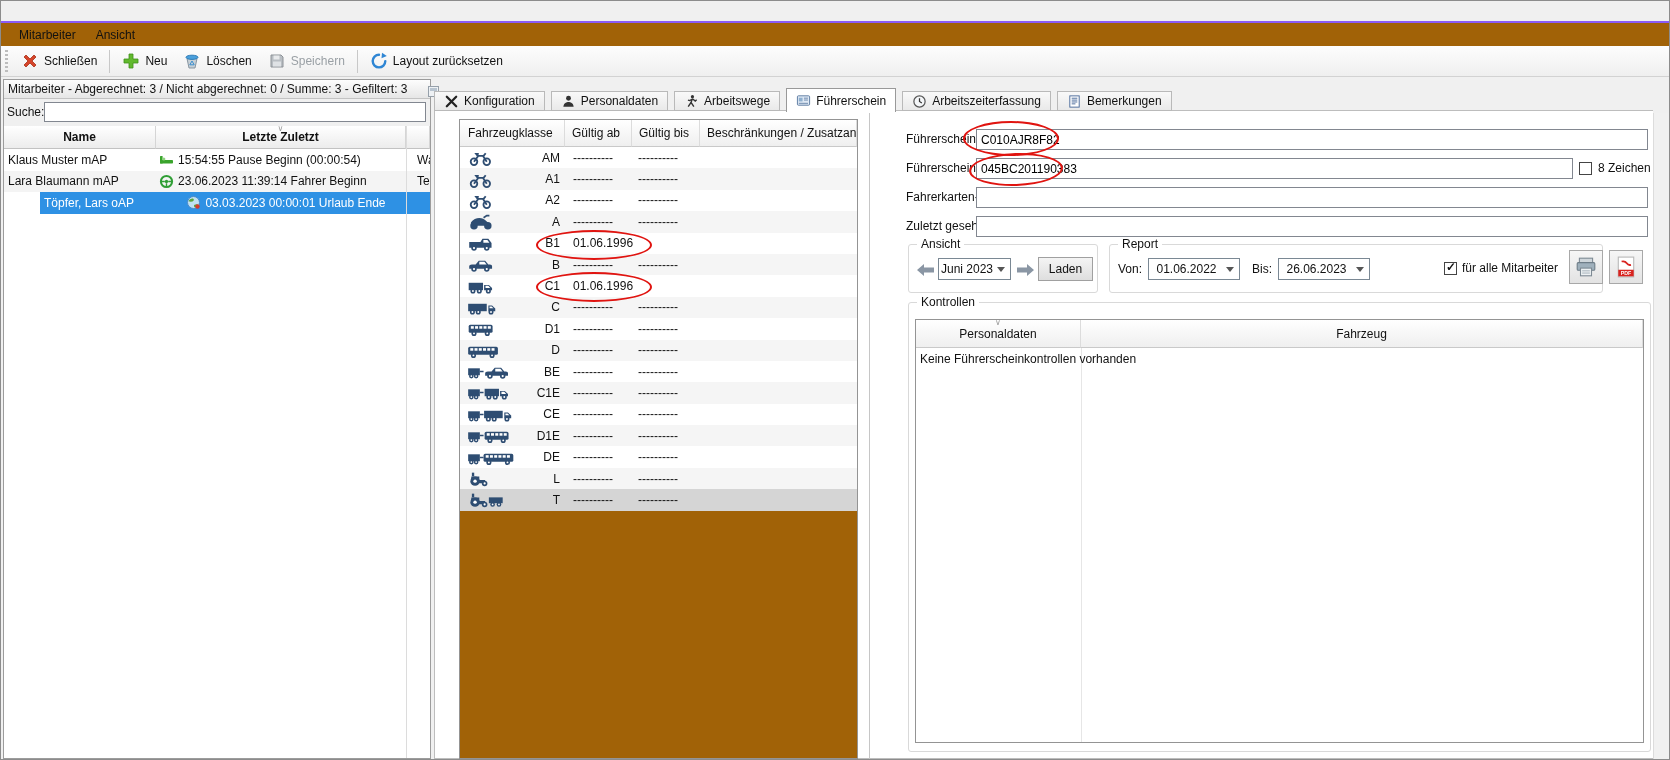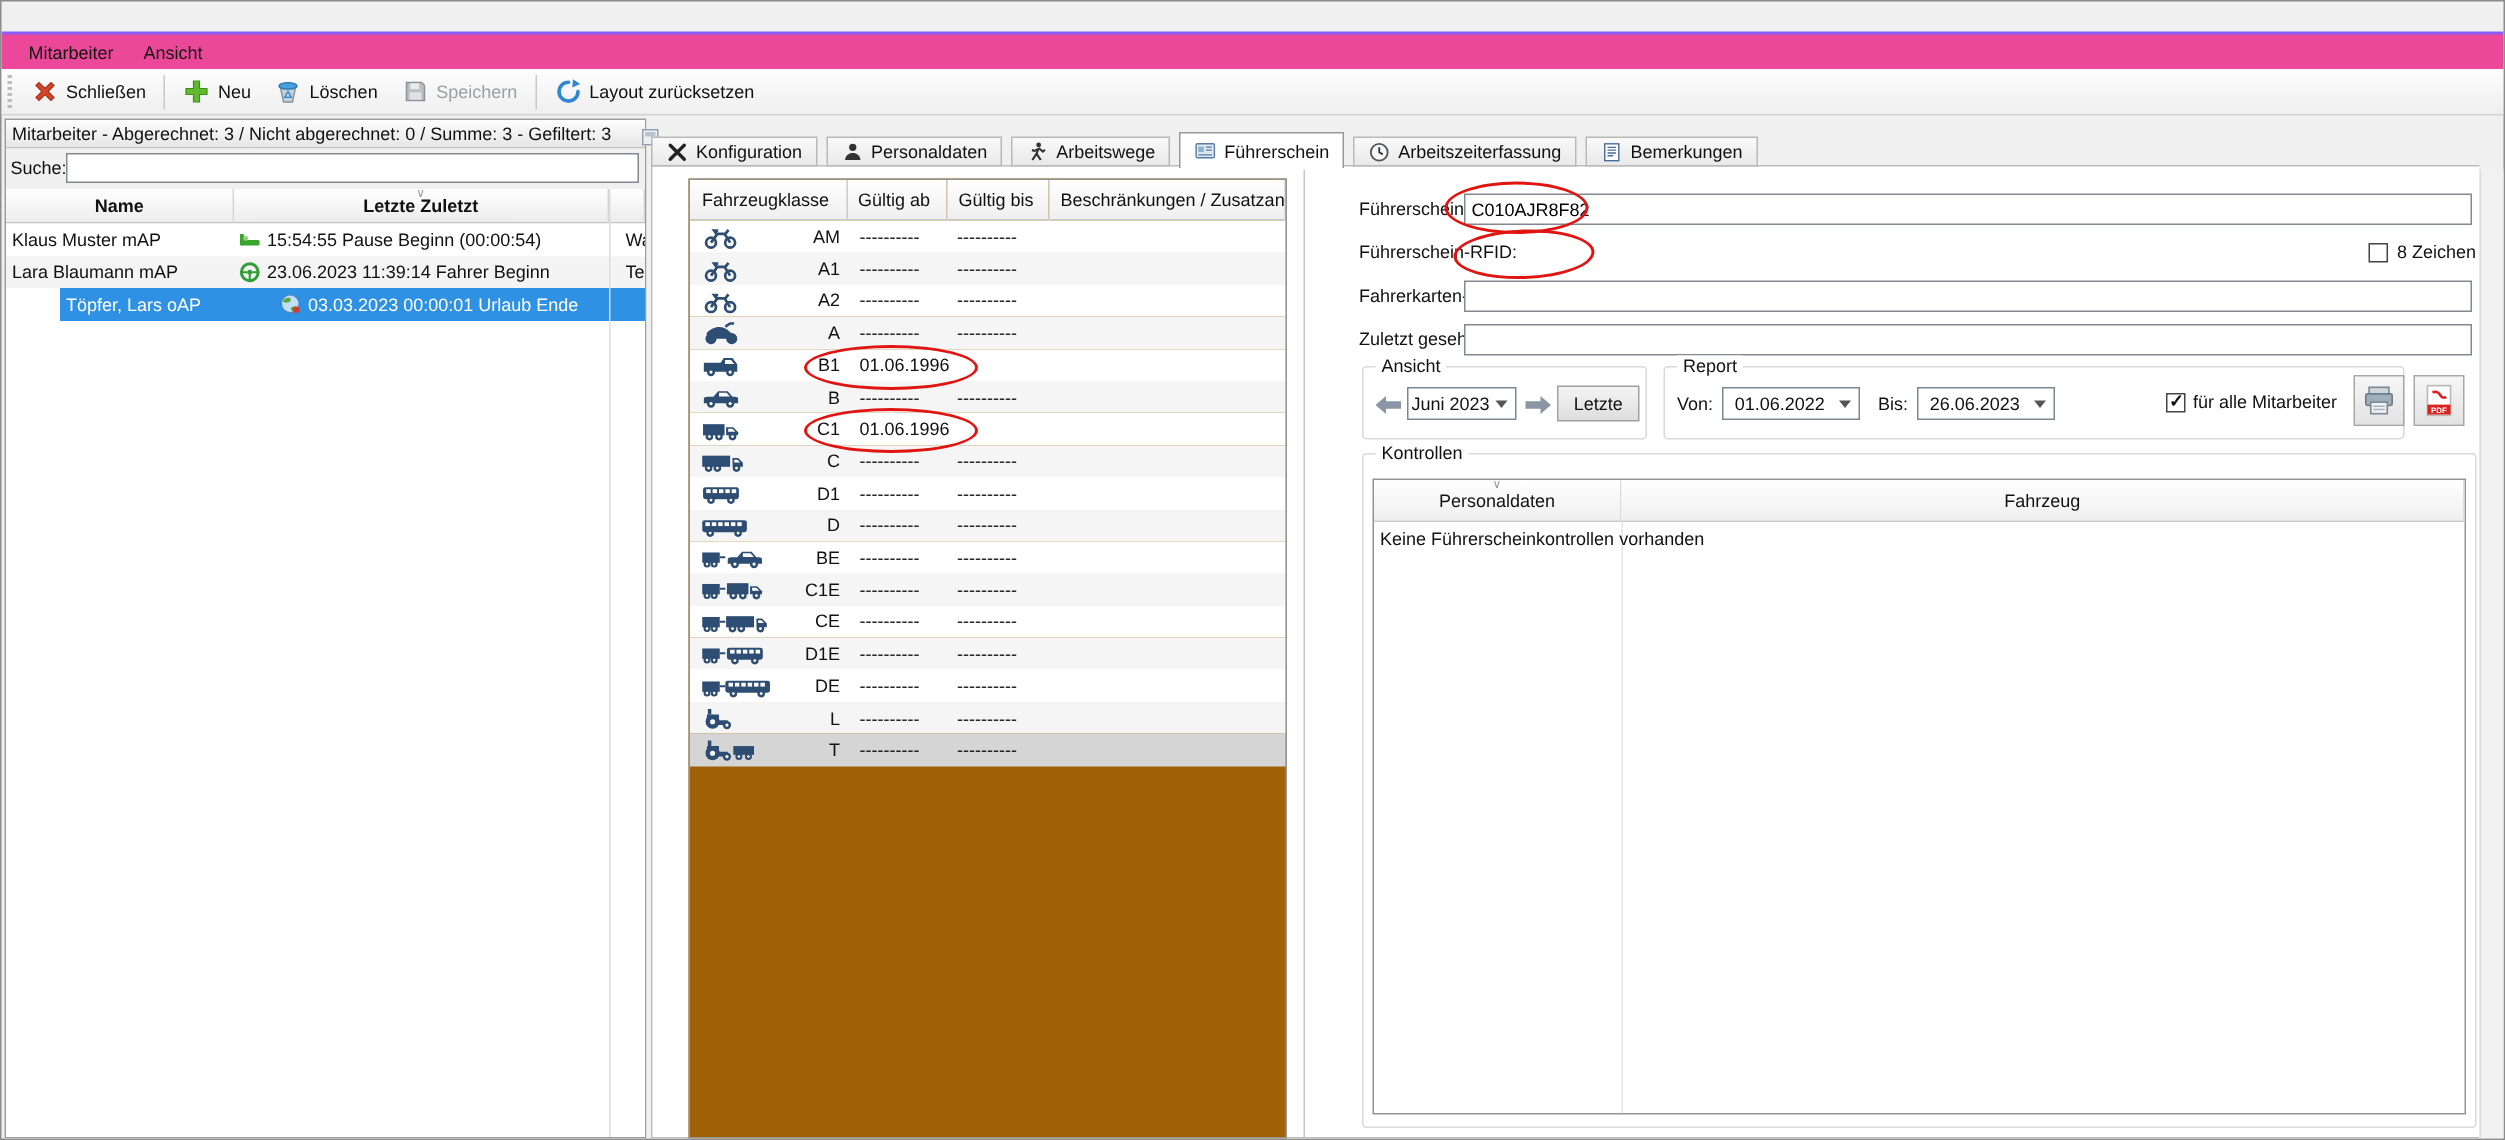--- a/index.html
+++ b/index.html
@@ -10,21 +10,21 @@
   .title-ico{position:absolute;left:8px;top:4px;width:15px;height:14px;}
   .title-text{position:absolute;left:30px;top:0;line-height:22px;color:#1a1a1a;}
   .wb{position:absolute;top:0;width:34px;height:22px;display:flex;align-items:center;justify-content:center;}
   .wb-min{left:1538px}.wb-max{left:1583px}.wb-close{left:1629px}
   .mini-bar{width:10px;height:1.5px;background:#333;}
   .max-box{width:9px;height:9px;border:1px solid #333;}
   .xwrap{position:relative;width:14px;height:14px;}
   .x1,.x2{position:absolute;left:0;top:6px;width:14px;height:1.4px;background:#333;}
   .x1{transform:rotate(45deg)}.x2{transform:rotate(-45deg)}
   
-  .menubar{position:absolute;left:0;top:22px;width:100%;height:23px;background:#ec4899;display:flex;align-items:center;padding-left:8px;box-sizing:border-box;}
+  .menubar{position:absolute;left:0;top:22px;width:100%;height:23px;background:#a16207;display:flex;align-items:center;padding-left:8px;box-sizing:border-box;}
   .menu-item{padding:3px 10px;}
   
   .toolbar{position:absolute;left:0;top:45px;width:100%;height:31px;background:linear-gradient(#fdfdfd,#efefef);
            border-bottom:1px solid #d2d2d2;display:flex;align-items:center;padding-left:3px;box-sizing:border-box;}
   .grip{width:3px;height:22px;margin:0 5px 0 1px;background-image:repeating-linear-gradient(to bottom,#bdbdbd 0 2px,transparent 2px 4px);}
   .tbtn{display:flex;align-items:center;gap:5px;padding:3px 8px;}
   .tbtn svg{display:block;}
   .tbtn.disabled span{color:#9aa0a5;}
   .tsep{width:1px;height:23px;background:#c8c8c8;margin:0 4px;}
   
@@ -635,20 +635,21 @@
   </div>
 
   <div class="vline"></div>
 
   <div class="fld" style="top:128px">
     <span class="flabel">Führerschein-Nr.:</span>
     <input class="finput" style="left: 975px; width: 672px;" value="C010AJR8F82">
   </div>
   <div class="fld" style="top:157px">
     <span class="flabel">Führerschein-RFID:</span>
+    <input class="finput" style="left: 975px; width: 597px;" value="045BC201190383">
   </div>
   <div class="checkbox" style="left:1578px;top:161px"></div>
   <span class="cb-label" style="left:1597px;top:157px;position:absolute">8 Zeichen</span>
   <div class="fld" style="top:186px">
     <span class="flabel">Fahrerkarten-Nr.:</span>
     <input class="finput" style="left: 975px; width: 672px;" value="">
   </div>
   <div class="fld" style="top:215px">
     <span class="flabel">Zuletzt gesehen:</span>
     <input class="finput" style="left: 975px; width: 672px;" value="">
@@ -661,21 +662,21 @@
     <svg class="navarrow" style="left:7px;top:18px" viewBox="0 0 19 14">
       <path d="M8,1 L1,7 L8,13 V9.5 H18 V4.5 H8 Z" fill="#8a96a4"></path>
     </svg>
     <div class="combo" style="left:29px;top:13px;width:73px">
       <span class="val">Juni 2023</span>
       <span class="combo-arrow"></span>
     </div>
     <svg class="navarrow" style="left:107px;top:18px" viewBox="0 0 19 14">
       <path d="M11,1 L18,7 L11,13 V9.5 H1 V4.5 H11 Z" fill="#8a96a4"></path>
     </svg>
-    <div class="btn" style="position:absolute;left:129px;top:12px;width:55px;height:24px">Letzte</div>
+    <div class="btn" style="position:absolute;left:129px;top:12px;width:55px;height:24px">Laden</div>
   </div>
 
   <div class="gbox" style="left:1108px;top:243px;width:494px;height:49px">
     <span class="gtitle">Report</span>
     <span style="position:absolute;left:8px;top:13px;line-height:22px">Von:</span>
     <div class="combo" style="left:38px;top:13px;width:92px">
       <span class="val">01.06.2022</span>
       <span class="combo-arrow"></span>
     </div>
     <span style="position:absolute;left:142px;top:13px;line-height:22px">Bis:</span>

